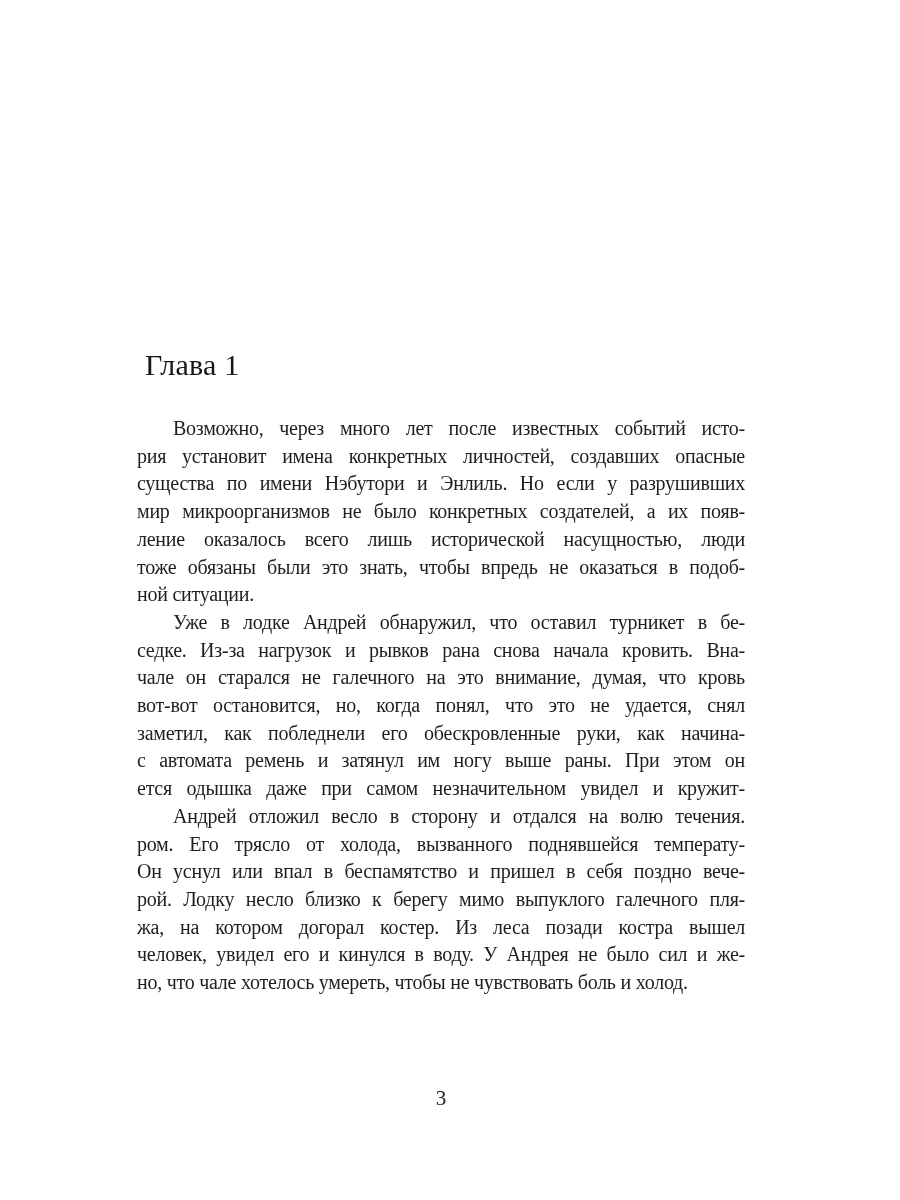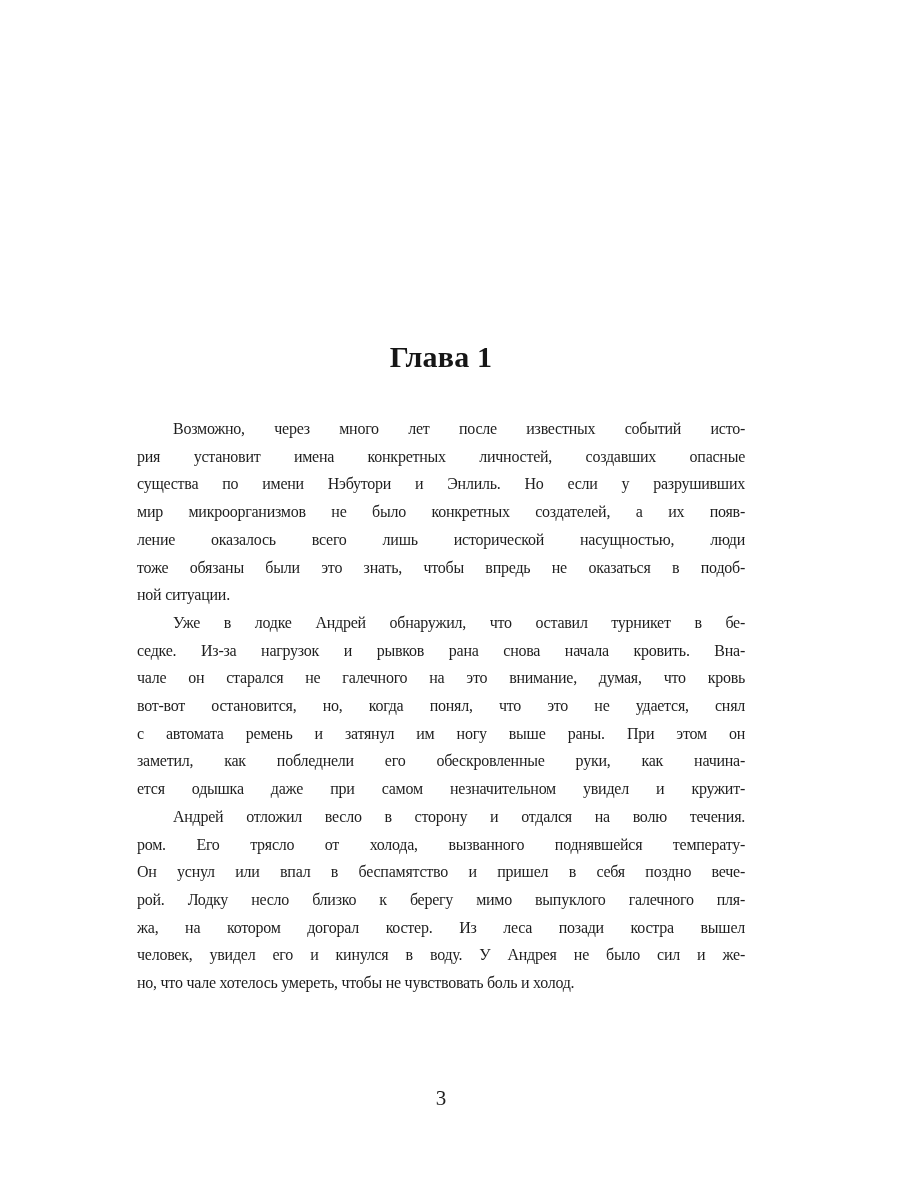--- a/index.html
+++ b/index.html
@@ -14,34 +14,33 @@
     background: #ffffff;
     overflow: hidden;
     font-family: "Liberation Serif", "DejaVu Serif", serif;
     color: #1e1e1e;
   }
   .chapter-title {
     position: absolute;
     top: 342px;
     left: 137px;
     width: 608px;
-    margin: 0;
+    margin: 8px;
     font-size: 30px;
     line-height: 30px;
-    font-weight: bold;
-    text-align: center;
+    font-weight: normal;
     letter-spacing: 0.2px;
     color: #161616;
   }
   .text-block {
     position: absolute;
     top: 415px;
     left: 137px;
     width: 608px;
-    font-size: 16px;
+    font-size: 20px;
     line-height: 27.7px;
     letter-spacing: -0.25px;
     color: #1e1e1e;
   }
   .paragraph {
     margin: 0;
     padding: 0;
   }
   .line {
     text-align: justify;
@@ -79,22 +78,22 @@
         <div class="line">мир микроорганизмов не было конкретных создателей, а их появ-</div>
         <div class="line">ление оказалось всего лишь исторической насущностью, люди</div>
         <div class="line">тоже обязаны были это знать, чтобы впредь не оказаться в подоб-</div>
         <div class="line last">ной ситуации.</div>
       </div>
       <div class="paragraph">
         <div class="line first">Уже в лодке Андрей обнаружил, что оставил турникет в бе-</div>
         <div class="line">седке. Из-за нагрузок и рывков рана снова начала кровить. Вна-</div>
         <div class="line">чале он старался не галечного на это внимание, думая, что кровь</div>
         <div class="line">вот-вот остановится, но, когда понял, что это не удается, снял</div>
+        <div class="line">заметил, как побледнели его обескровленные руки, как начина-</div>
         <div class="line">с автомата ремень и затянул им ногу выше раны. При этом он</div>
-        <div class="line">заметил, как побледнели его обескровленные руки, как начина-</div>
         <div class="line">ется одышка даже при самом незначительном увидел и кружит-</div>
       </div>
       <div class="paragraph">
         <div class="line first">Андрей отложил весло в сторону и отдался на волю течения.</div>
         <div class="line">ром. Его трясло от холода, вызванного поднявшейся температу-</div>
         <div class="line">Он уснул или впал в беспамятство и пришел в себя поздно вече-</div>
         <div class="line">рой. Лодку несло близко к берегу мимо выпуклого галечного пля-</div>
         <div class="line">жа, на котором догорал костер. Из леса позади костра вышел</div>
         <div class="line">человек, увидел его и кинулся в воду. У Андрея не было сил и же-</div>
         <div class="line last">но, что чале хотелось умереть, чтобы не чувствовать боль и холод.</div>

